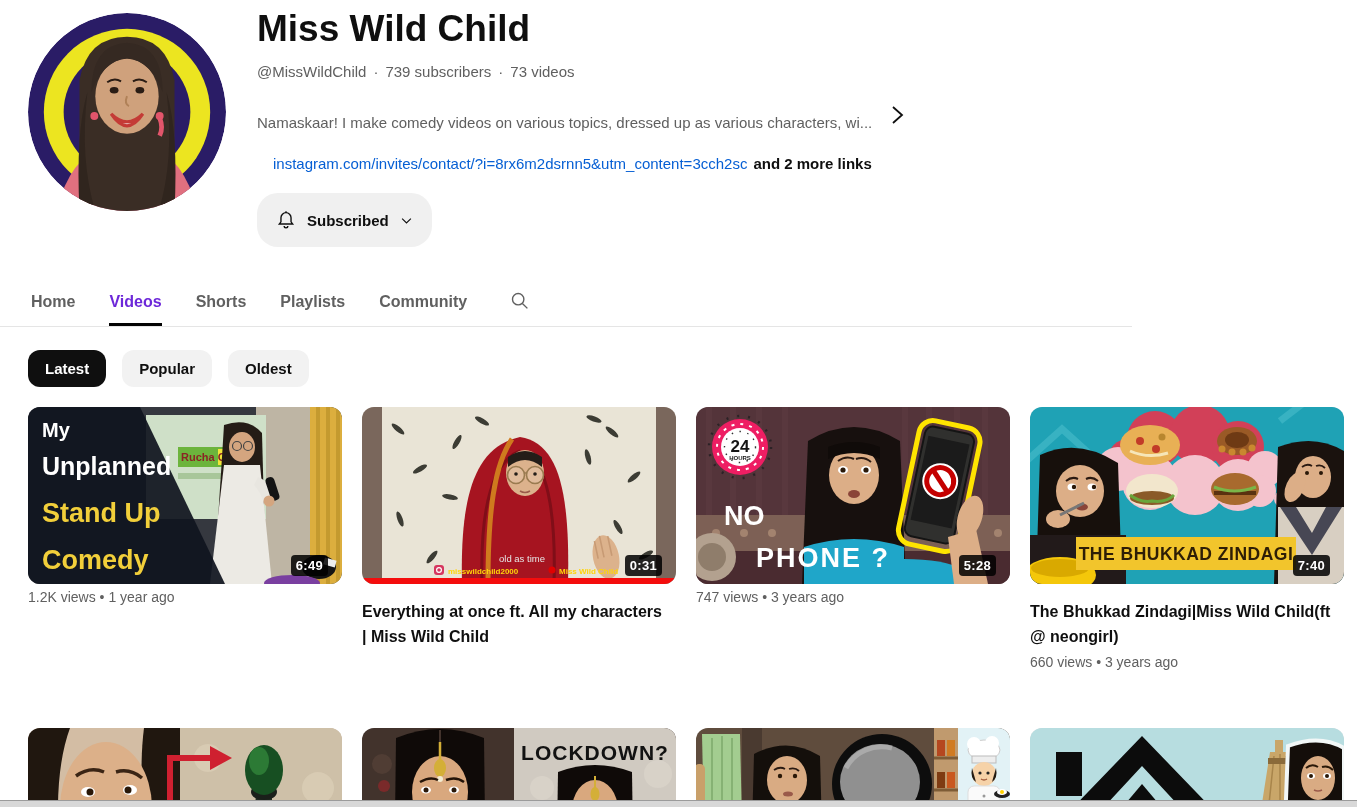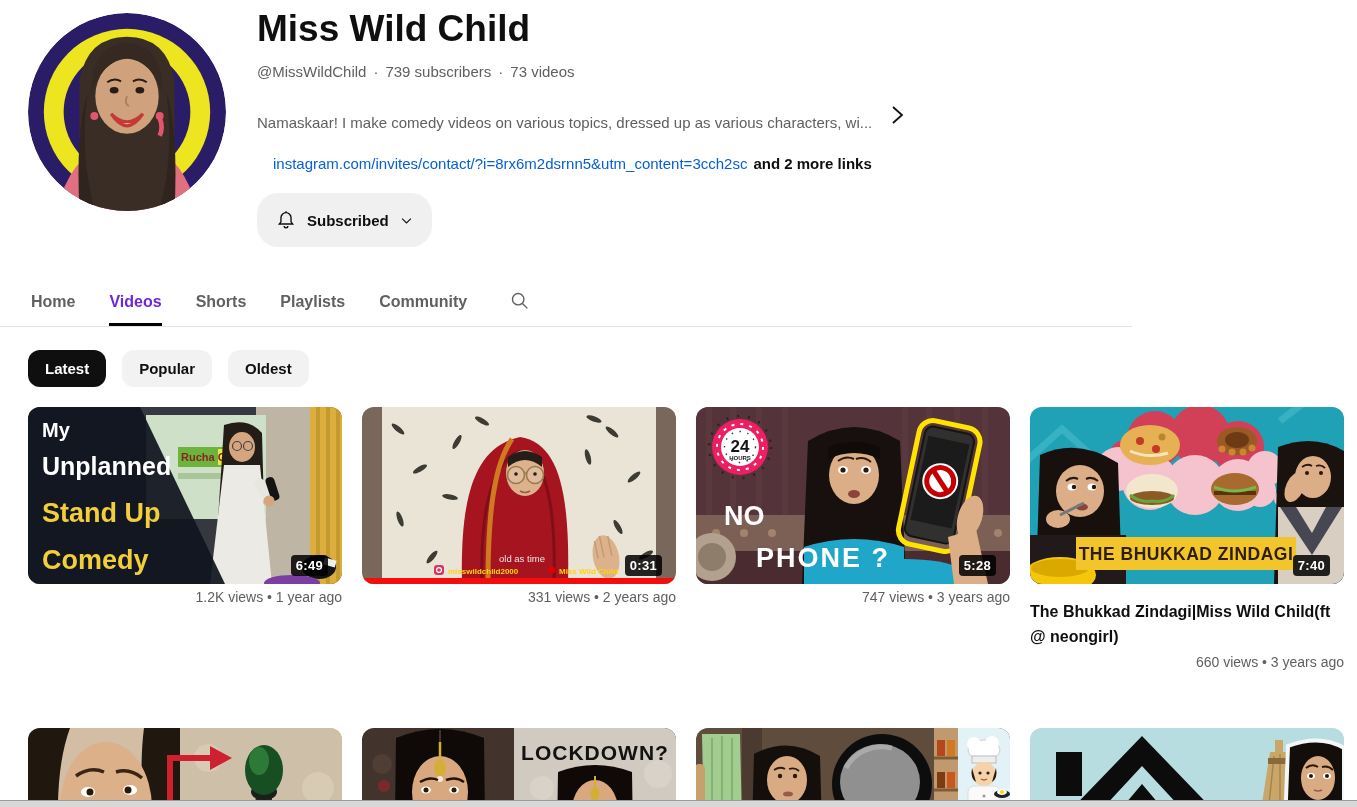--- a/index.html
+++ b/index.html
@@ -60,21 +60,21 @@
   .thumb svg.thumb-art { display:block; width:100%; height:100%; }
   .thumb-art text { font-family:"Liberation Sans", sans-serif; }
   .duration {
     position:absolute; right:14px; bottom:8px; background:rgba(0,0,0,0.85); color:#fff;
     font-size:13px; font-weight:700; padding:3px 5px; border-radius:4px; letter-spacing:0.3px;
   }
   .v-title {
     margin-top:15px; font-size:16px; font-weight:700; line-height:25px; color:#0f0f0f;
     max-height:50px; overflow:hidden; padding-right:10px; cursor:pointer;
   }
-  .v-meta { margin-top:5px; font-size:14px; color:#606060;text-align:right; }
+  .v-meta { margin-top:5px; font-size:14px; color:#606060; }
   
   .window-bottom-edge {
     position:absolute; left:0; right:0; bottom:0; height:7px;
     background:#d8d8d8; border-top:1px solid #9b9b9b; z-index:60;
   }
 </style>
 </head>
 <body>
 
 <div class="channel-header">
@@ -240,21 +240,21 @@
         <text x="137" y="155" font-size="9.5" fill="#e6e6e6">old as time</text>
         <rect x="72" y="158" width="10" height="10" rx="3" fill="#d6365f"></rect>
         <circle cx="77" cy="163" r="2.4" fill="none" stroke="#ffffff" stroke-width="1.2"></circle>
         <text x="86" y="167" font-size="8" font-weight="700" fill="#ffd40a">misswildchild2000</text>
         <circle cx="190" cy="163" r="3.5" fill="#e00000"></circle>
         <text x="197" y="167" font-size="8" font-weight="700" fill="#ffd40a">Miss Wild Child</text>
         <rect y="171" width="314" height="6" fill="#f40d0d"></rect>
       </svg>
       <span class="duration">0:31</span>
     </div>
-    <div class="v-meta">331 views • 2 years ago</div>
+    <div class="v-title">Everything at once ft. All my characters | Miss Wild Child</div>
   </div>
 
   <div class="video-card">
     <div class="thumb">
       <svg class="thumb-art" viewBox="0 0 314 177" preserveAspectRatio="none">
         <rect width="314" height="177" fill="#54343a"></rect>
         <g fill="#5e3c42" opacity="0.55">
           <rect x="10" width="6" height="177"></rect>
             <rect x="34" width="6" height="177"></rect>
             <rect x="60" width="6" height="177"></rect>

